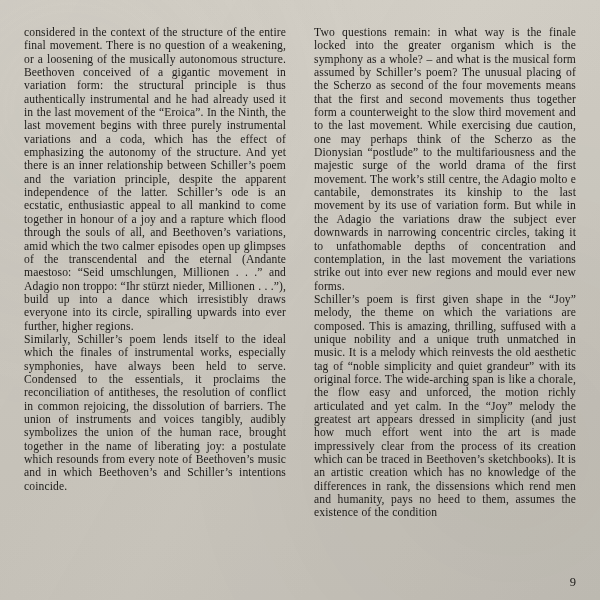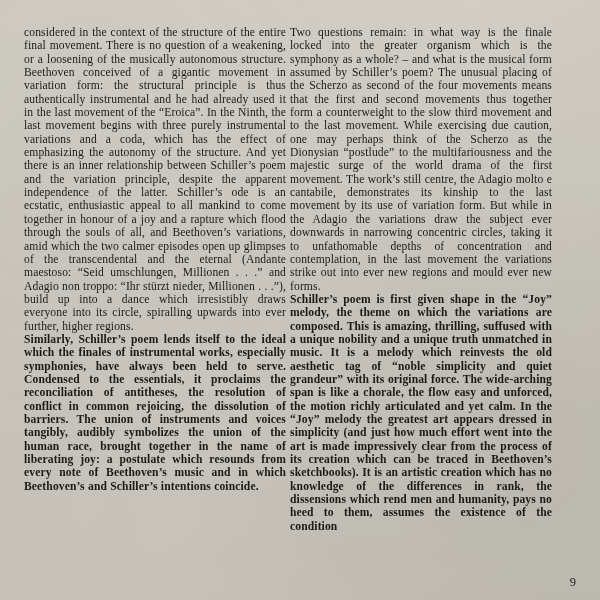--- a/index.html
+++ b/index.html
@@ -17,39 +17,38 @@
   .page {
     position: relative;
     width: 600px;
     height: 600px;
     background: linear-gradient(180deg, #d2cec5 0%, #cbc7be 45%, #c6c2b9 100%);
     box-sizing: border-box;
     padding: 26px 24px 18px 24px;
   }
   .columns {
     display: flex;
-    gap: 4px;
+    gap: 28px;
     height: 534px;
   }
   .col {
     width: 262px;
     flex: 0 0 262px;
   }
   p {
     margin: 0;
     text-align: justify;
     font-size: 11.6px;
     line-height: 13.35px;
     hyphens: manual;
     letter-spacing: 0.01em;
     word-spacing: 0.02em;
   }
   .col p + p {
     margin-top: 0;
-    font-weight: bold;
   }
   .folio {
     position: absolute;
     right: 24px;
     bottom: 12px;
     font-size: 12.5px;
     line-height: 1;
     color: #1c1a18;
   }
   

